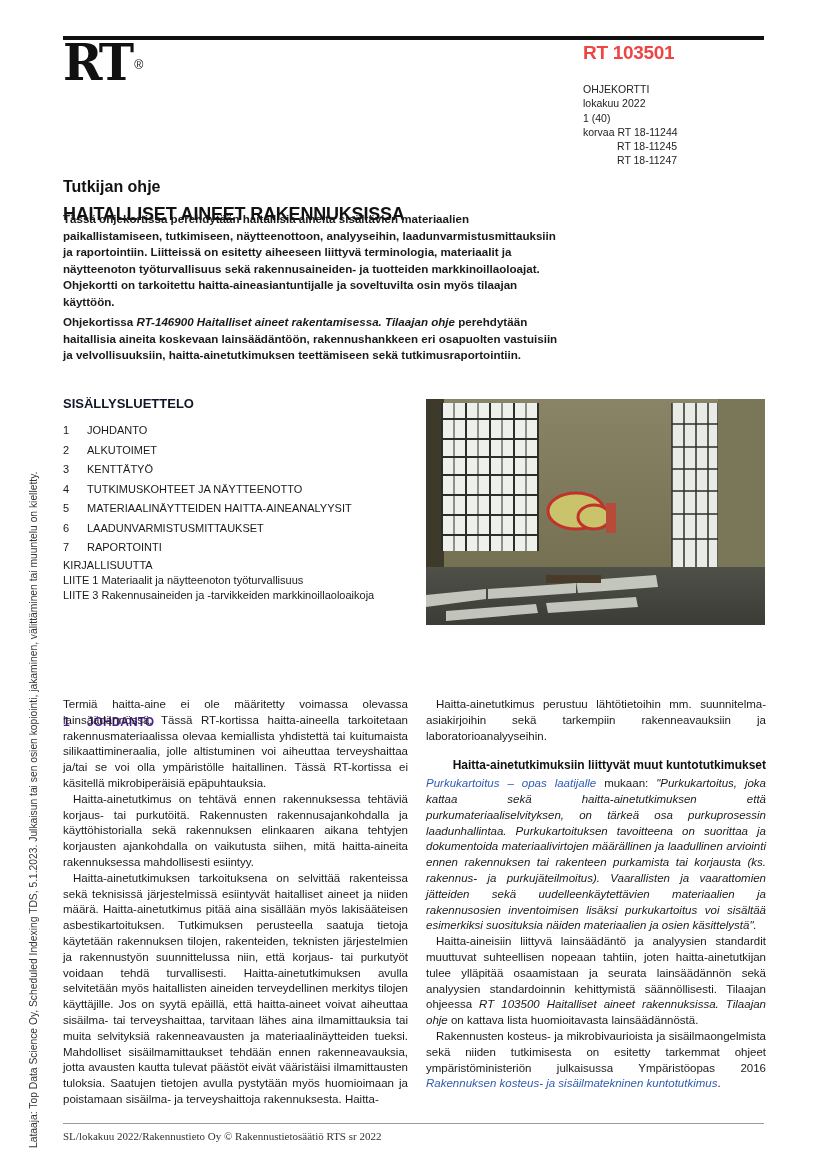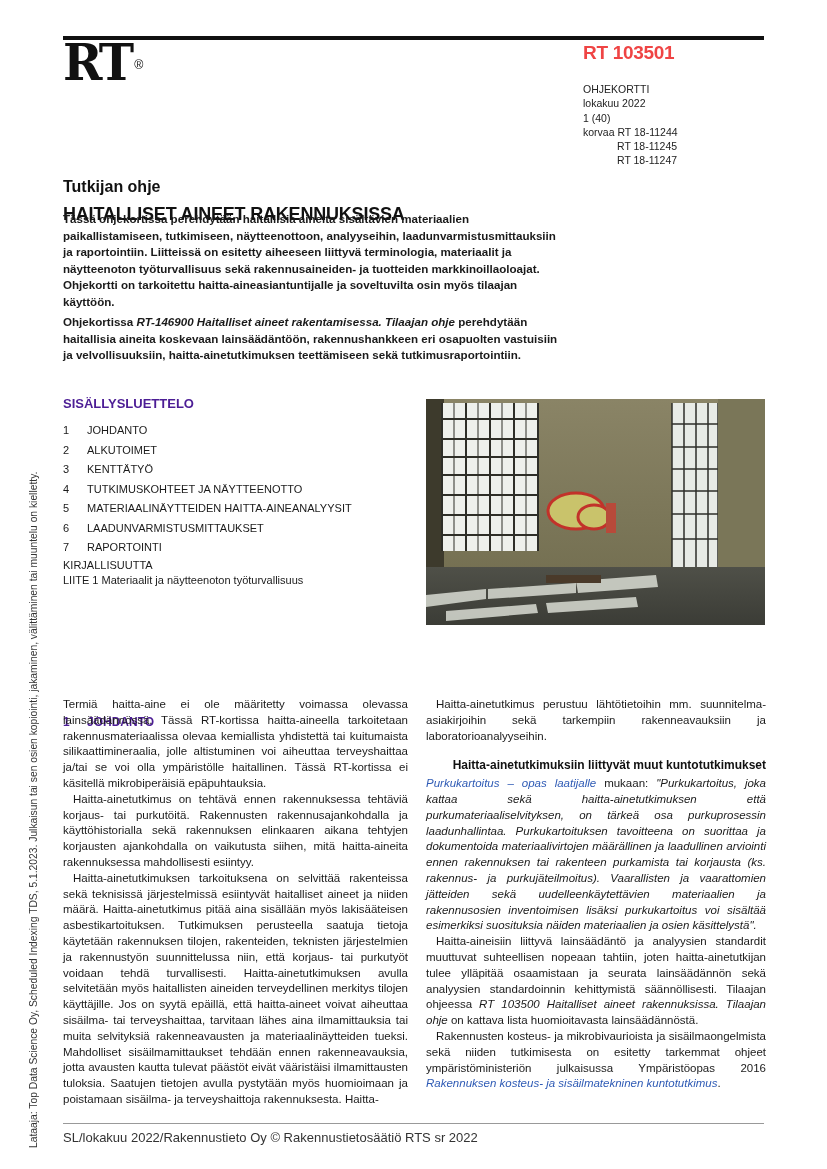--- a/index.html
+++ b/index.html
@@ -18,38 +18,38 @@
   .meta .indent { padding-left: 34px; }
   .title { position: absolute; left: 63px; top: 156px; font-family: "Liberation Sans", sans-serif;
            font-weight: bold; font-size: 18px; color: #111; letter-spacing: -0.2px; margin-top: 48px; }
   .subtitle { position: absolute; left: 63px; top: 178px; font-family: "Liberation Sans", sans-serif;
               font-weight: bold; font-size: 16px; color: #111; }
   .lead { position: absolute; left: 63px; top: 211px; width: 505px; font-family: "Liberation Sans", sans-serif;
           font-weight: bold; font-size: 11.6px; line-height: 16.5px; color: #1a1a1a; }
   .lead p { margin: 0 0 4px 0; }
   .lead em { font-style: italic; }
   .toc { position: absolute; left: 63px; top: 396px; width: 355px; font-family: "Liberation Sans", sans-serif; }
-  .toc h2 { margin: 0 0 10px 0; font-size: 13px; font-weight: bold; color: #4c1d95; }
+  .toc h2 { margin: 0 0 10px 0; font-size: 13px; font-weight: bold; color: #0f172a; }
   .toc .row { font-size: 11px; line-height: 19.5px; display: flex; color: #1a1a1a; }
   .toc .row .num { width: 24px; }
   .toc .plain { font-size: 11px; line-height: 15.3px; color: #1a1a1a; }
   .photo { position: absolute; left: 426px; top: 399px; width: 339px; height: 226px; overflow: hidden; background: #6b6a52; }
   .sec-head { position: absolute; left: 63px; top: 715px; font-family: "Liberation Sans", sans-serif; font-weight: bold; font-size: 12px; color: #4c1d95; }
   .sec-head .n { display: inline-block; width: 24px; }
   .col { position: absolute; font-family: "Liberation Sans", sans-serif; font-size: 11.5px; line-height: 15.8px;
          color: #1a1a1a; text-align: justify; }
   .col p { margin: 0; }
   .col p.ind { text-indent: 10px; }
   .col-left { left: 63px; top: 697px; width: 345px; }
   .col-right { left: 426px; top: 697px; width: 340px; }
   .subhead { font-weight: bold; font-size: 12px; margin: 14px 0 2px 0; color: #111; text-align: right; }
   .link { color: #2f5bb5; font-style: italic; }
   .col em { font-style: italic; }
   .footer-line { position: absolute; left: 63px; top: 1123px; width: 701px; height: 1px; background: #999; }
-  .footer { position: absolute; left: 63px; top: 1130px; font-family: Liberation Sans, sans-serif; font-size: 13px; color: #333; }
+  .footer { position: absolute; left: 63px; top: 1130px; font-family: Liberation Serif, serif; font-size: 11px; color: #333; }
   .sidebar-text { position: absolute; left: 28px; top: 1148px; transform: rotate(-90deg); transform-origin: left top;
                   white-space: nowrap; font-family: "Liberation Sans", sans-serif; font-size: 10.3px; color: #333; }
 </style>
 </head>
 <body>
 
 <div class="topbar"></div>
 
 <div class="logo"><span>RT</span><sup>®</sup></div>
 
@@ -97,20 +97,21 @@
   <div class="row">
       <span class="num">6</span>
       <span>LAADUNVARMISTUSMITTAUKSET</span>
     </div>
   <div class="row">
       <span class="num">7</span>
       <span>RAPORTOINTI</span>
     </div>
   <div class="plain">KIRJALLISUUTTA</div>
   <div class="plain">LIITE 1 Materiaalit ja näytteenoton työturvallisuus</div>
+  <div class="plain">LIITE 3 Rakennusaineiden ja -tarvikkeiden markkinoillaoloaikoja</div>
 </div>
 
 <div class="photo" title="Abandoned industrial hall with large windows and graffiti on the wall">
   <svg width="339" height="226" viewBox="0 0 339 226">
     <defs>
       <linearGradient id="wallg" x1="0" y1="0" x2="0" y2="1">
         <stop offset="0" stop-color="#8a8466"></stop>
         <stop offset="1" stop-color="#6e6a4c"></stop>
       </linearGradient>
       <linearGradient id="floorg" x1="0" y1="0" x2="0" y2="1">

